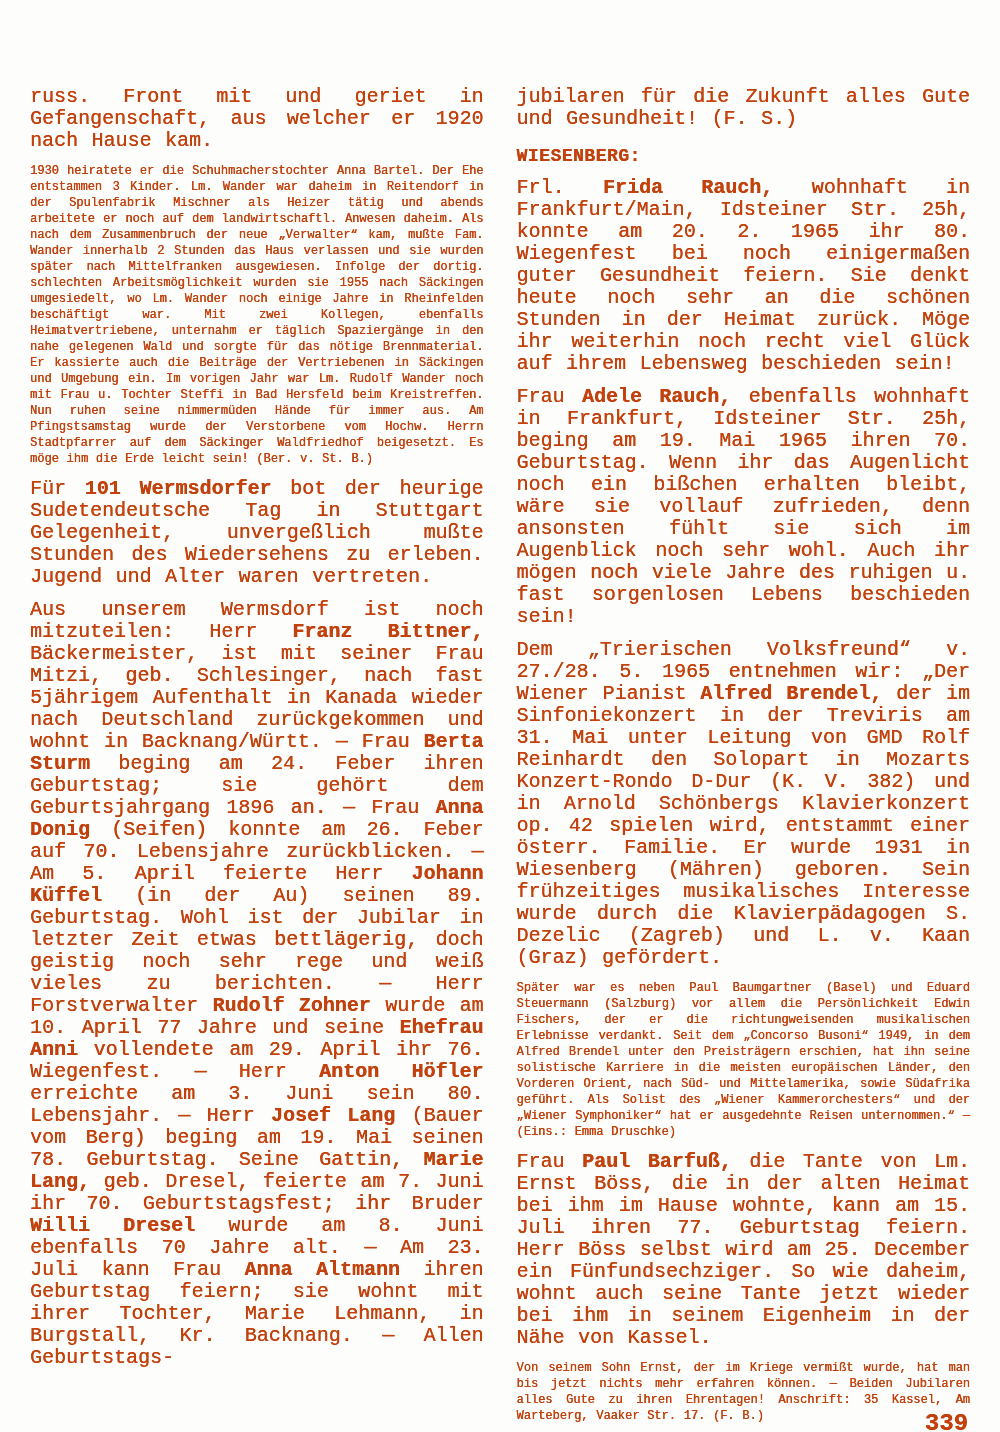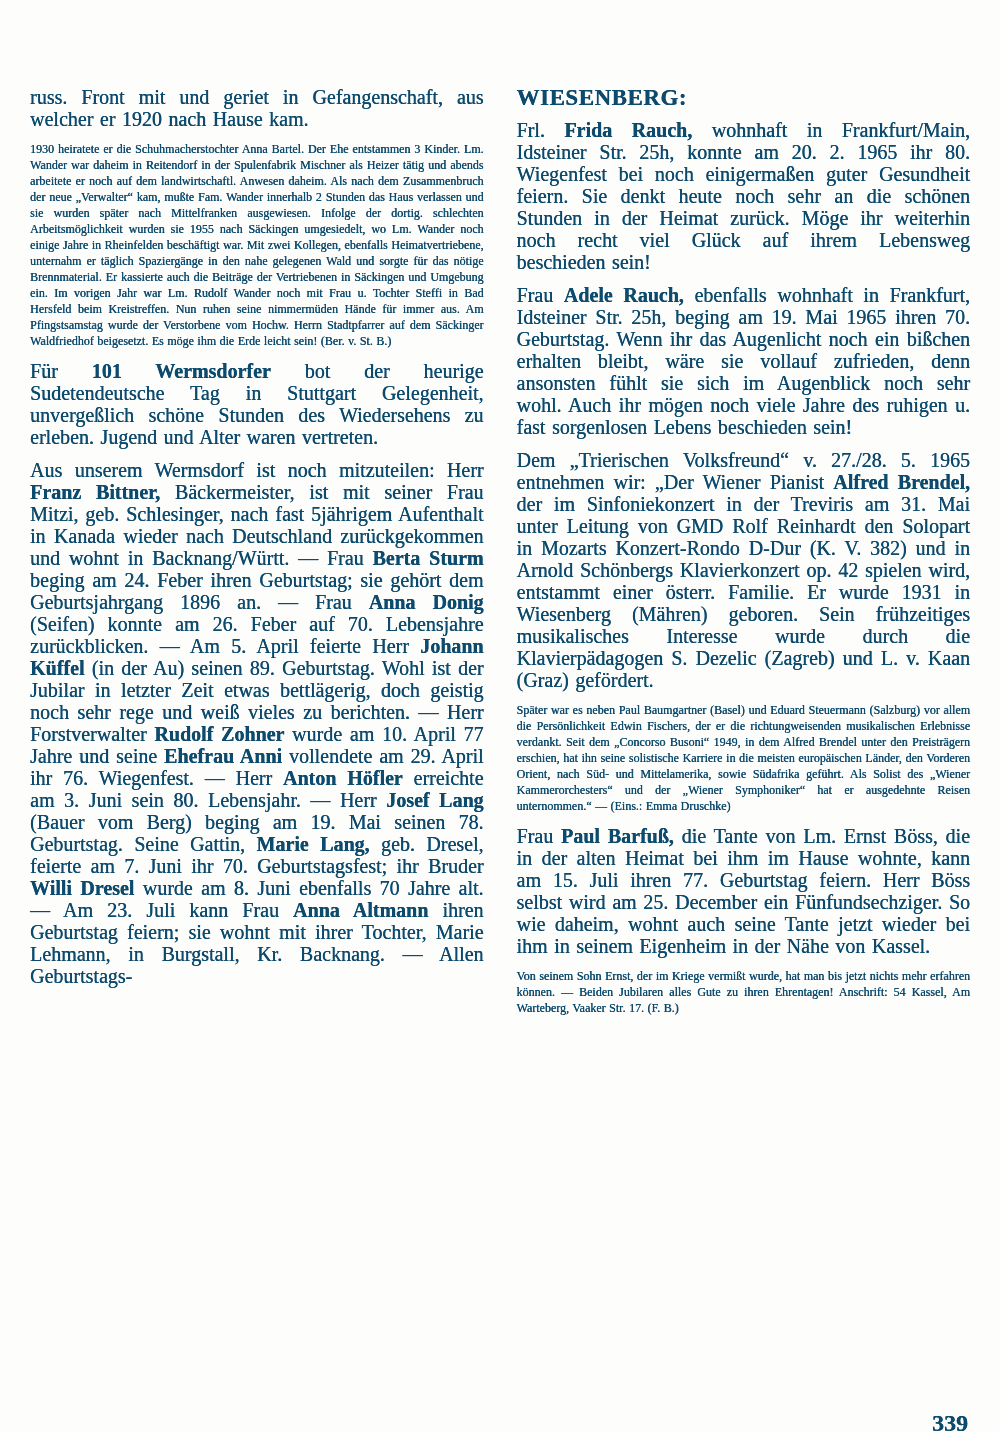--- a/index.html
+++ b/index.html
@@ -1,43 +1,43 @@
 <!DOCTYPE html>
 <html><head>
 <meta charset="utf-8">
 <style>
   html, body { margin: 0; padding: 0; background: #ffffff; }
   .page {
     position: relative;
     width: 1000px;
     height: 1432px;
     background: #fdfdfb;
-    color: #0c4a6e;
-    font-family: Liberation Serif, serif;
+    color: #c2410c;
+    font-family: Liberation Mono, monospace;
     overflow: hidden;
   }
   .columns {
     position: absolute;
     top: 86px;
     left: 30px;
     right: 30px;
     display: flex;
     gap: 33px;
   }
   .column {
     flex: 1 1 0;
     min-width: 0;
     text-align: justify;
     text-shadow: 0.3px 0 0 currentColor; 
   }
   .para { margin: 0 0 11px 0; }
   .para.large { font-size: 20px; line-height: 22px; word-spacing: 1.5px; }
   .para.small { font-size: 12px; line-height: 16px; word-spacing: 0.5px; }
   .heading {
-    font-size: 23px;
+    font-size: 18px;
     line-height: 24px;
     font-weight: 700;
     letter-spacing: 0.5px;
     margin: 14px 0 9px 0;
     text-align: left;
   }
   .column > :first-child { margin-top: 0; }
   b { font-weight: 700; }
   .page-number {
     position: absolute;
@@ -49,27 +49,28 @@
   }
 </style>
 </head>
 <body>
 
 <div class="page">
   <div class="columns">
     <div class="column">
         <p class="para large"><span>russ. Front mit und geriet in Gefangenschaft, aus welcher er 1920 nach Hause kam.</span></p>
         <p class="para small"><span>1930 heiratete er die Schuhmacherstochter Anna Bartel. Der Ehe entstammen 3 Kinder. Lm. Wander war daheim in Reitendorf in der Spulenfabrik Mischner als Heizer tätig und abends arbeitete er noch auf dem landwirtschaftl. Anwesen daheim. Als nach dem Zusammenbruch der neue „Verwalter“ kam, mußte Fam. Wander innerhalb 2 Stunden das Haus verlassen und sie wurden später nach Mittelfranken ausgewiesen. Infolge der dortig. schlechten Arbeitsmöglichkeit wurden sie 1955 nach Säckingen umgesiedelt, wo Lm. Wander noch einige Jahre in Rheinfelden beschäftigt war. Mit zwei Kollegen, ebenfalls Heimatvertriebene, unternahm er täglich Spaziergänge in den nahe gelegenen Wald und sorgte für das nötige Brennmaterial. Er kassierte auch die Beiträge der Vertriebenen in Säckingen und Umgebung ein. Im vorigen Jahr war Lm. Rudolf Wander noch mit Frau u. Tochter Steffi in Bad Hersfeld beim Kreistreffen. Nun ruhen seine nimmermüden Hände für immer aus. Am Pfingstsamstag wurde der Verstorbene vom Hochw. Herrn Stadtpfarrer auf dem Säckinger Waldfriedhof beigesetzt. Es möge ihm die Erde leicht sein! (Ber. v. St. B.)</span></p>
-        <p class="para large"><span>Für </span><b>101 Wermsdorfer</b><span> bot der heurige Sudetendeutsche Tag in Stuttgart Gelegenheit, unvergeßlich schöne Stunden des Wiedersehens zu erleben. Jugend und Alter waren vertreten.</span></p>
+        <p class="para large"><span>Für </span><b>101 Wermsdorfer</b><span> bot der heurige Sudetendeutsche Tag in Stuttgart Gelegenheit, unvergeßlich mußte Stunden des Wiedersehens zu erleben. Jugend und Alter waren vertreten.</span></p>
         <p class="para large"><span>Aus unserem Wermsdorf ist noch mitzuteilen: Herr </span><b>Franz Bittner,</b><span> Bäckermeister, ist mit seiner Frau Mitzi, geb. Schlesinger, nach fast 5jährigem Aufenthalt in Kanada wieder nach Deutschland zurückgekommen und wohnt in Backnang/Württ. — Frau </span><b>Berta Sturm</b><span> beging am 24. Feber ihren Geburtstag; sie gehört dem Geburtsjahrgang 1896 an. — Frau </span><b>Anna Donig</b><span> (Seifen) konnte am 26. Feber auf 70. Lebensjahre zurückblicken. — Am 5. April feierte Herr </span><b>Johann Küffel</b><span> (in der Au) seinen 89. Geburtstag. Wohl ist der Jubilar in letzter Zeit etwas bettlägerig, doch geistig noch sehr rege und weiß vieles zu berichten. — Herr Forstverwalter </span><b>Rudolf Zohner</b><span> wurde am 10. April 77 Jahre und seine </span><b>Ehefrau Anni</b><span> vollendete am 29. April ihr 76. Wiegenfest. — Herr </span><b>Anton Höfler</b><span> erreichte am 3. Juni sein 80. Lebensjahr. — Herr </span><b>Josef Lang</b><span> (Bauer vom Berg) beging am 19. Mai seinen 78. Geburtstag. Seine Gattin, </span><b>Marie Lang,</b><span> geb. Dresel, feierte am 7. Juni ihr 70. Geburtstagsfest; ihr Bruder </span><b>Willi Dresel</b><span> wurde am 8. Juni ebenfalls 70 Jahre alt. — Am 23. Juli kann Frau </span><b>Anna Altmann</b><span> ihren Geburtstag feiern; sie wohnt mit ihrer Tochter, Marie Lehmann, in Burgstall, Kr. Backnang. — Allen Geburtstags-</span></p>
       </div>
     <div class="column">
+        <p class="para large"><span>jubilaren für die Zukunft alles Gute und Gesundheit! (F. S.)</span></p>
         <h3 class="heading"><b>WIESENBERG:</b></h3>
         <p class="para large"><span>Frl. </span><b>Frida Rauch,</b><span> wohnhaft in Frankfurt/Main, Idsteiner Str. 25h, konnte am 20. 2. 1965 ihr 80. Wiegenfest bei noch einigermaßen guter Gesundheit feiern. Sie denkt heute noch sehr an die schönen Stunden in der Heimat zurück. Möge ihr weiterhin noch recht viel Glück auf ihrem Lebensweg beschieden sein!</span></p>
         <p class="para large"><span>Frau </span><b>Adele Rauch,</b><span> ebenfalls wohnhaft in Frankfurt, Idsteiner Str. 25h, beging am 19. Mai 1965 ihren 70. Geburtstag. Wenn ihr das Augenlicht noch ein bißchen erhalten bleibt, wäre sie vollauf zufrieden, denn ansonsten fühlt sie sich im Augenblick noch sehr wohl. Auch ihr mögen noch viele Jahre des ruhigen u. fast sorgenlosen Lebens beschieden sein!</span></p>
         <p class="para large"><span>Dem „Trierischen Volksfreund“ v. 27./28. 5. 1965 entnehmen wir: „Der Wiener Pianist </span><b>Alfred Brendel,</b><span> der im Sinfoniekonzert in der Treviris am 31. Mai unter Leitung von GMD Rolf Reinhardt den Solopart in Mozarts Konzert-Rondo D-Dur (K. V. 382) und in Arnold Schönbergs Klavierkonzert op. 42 spielen wird, entstammt einer österr. Familie. Er wurde 1931 in Wiesenberg (Mähren) geboren. Sein frühzeitiges musikalisches Interesse wurde durch die Klavierpädagogen S. Dezelic (Zagreb) und L. v. Kaan (Graz) gefördert.</span></p>
         <p class="para small"><span>Später war es neben Paul Baumgartner (Basel) und Eduard Steuermann (Salzburg) vor allem die Persönlichkeit Edwin Fischers, der er die richtungweisenden musikalischen Erlebnisse verdankt. Seit dem „Concorso Busoni“ 1949, in dem Alfred Brendel unter den Preisträgern erschien, hat ihn seine solistische Karriere in die meisten europäischen Länder, den Vorderen Orient, nach Süd- und Mittelamerika, sowie Südafrika geführt. Als Solist des „Wiener Kammerorchesters“ und der „Wiener Symphoniker“ hat er ausgedehnte Reisen unternommen.“ — (Eins.: Emma Druschke)</span></p>
         <p class="para large"><span>Frau </span><b>Paul Barfuß,</b><span> die Tante von Lm. Ernst Böss, die in der alten Heimat bei ihm im Hause wohnte, kann am 15. Juli ihren 77. Geburtstag feiern. Herr Böss selbst wird am 25. December ein Fünfundsechziger. So wie daheim, wohnt auch seine Tante jetzt wieder bei ihm in seinem Eigenheim in der Nähe von Kassel.</span></p>
-        <p class="para small"><span>Von seinem Sohn Ernst, der im Kriege vermißt wurde, hat man bis jetzt nichts mehr erfahren können. — Beiden Jubilaren alles Gute zu ihren Ehrentagen! Anschrift: 54 Kassel, Am Warteberg, Vaaker Str. 17. (F. B.)</span></p>
+        <p class="para small"><span>Von seinem Sohn Ernst, der im Kriege vermißt wurde, hat man bis jetzt nichts mehr erfahren können. — Beiden Jubilaren alles Gute zu ihren Ehrentagen! Anschrift: 35 Kassel, Am Warteberg, Vaaker Str. 17. (F. B.)</span></p>
       </div>
   </div>
   <div class="page-number">339</div>
 </div>
 
 </body></html>

